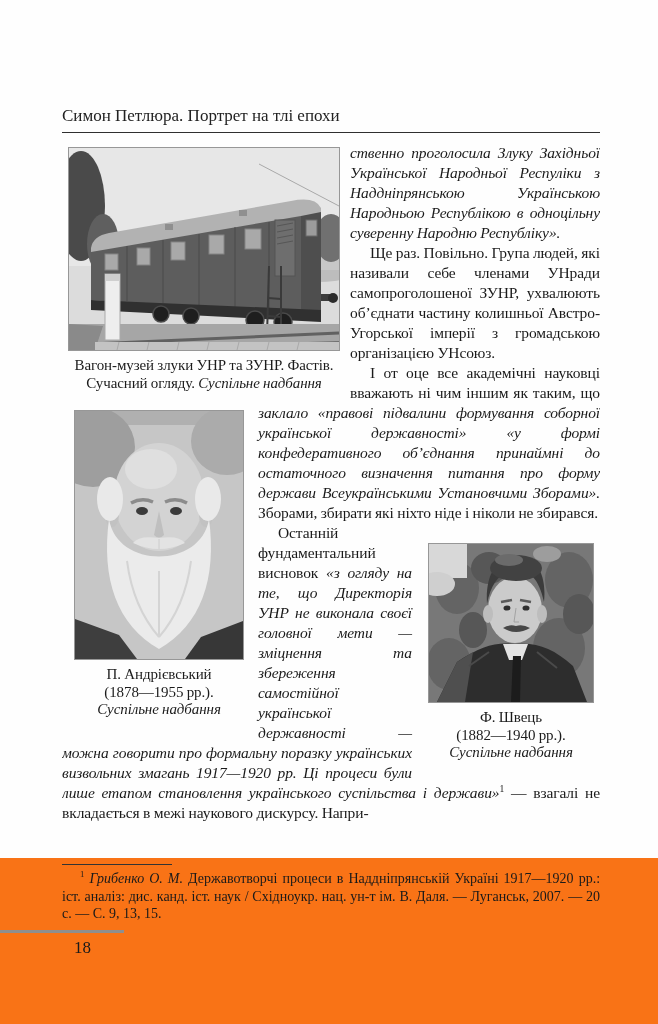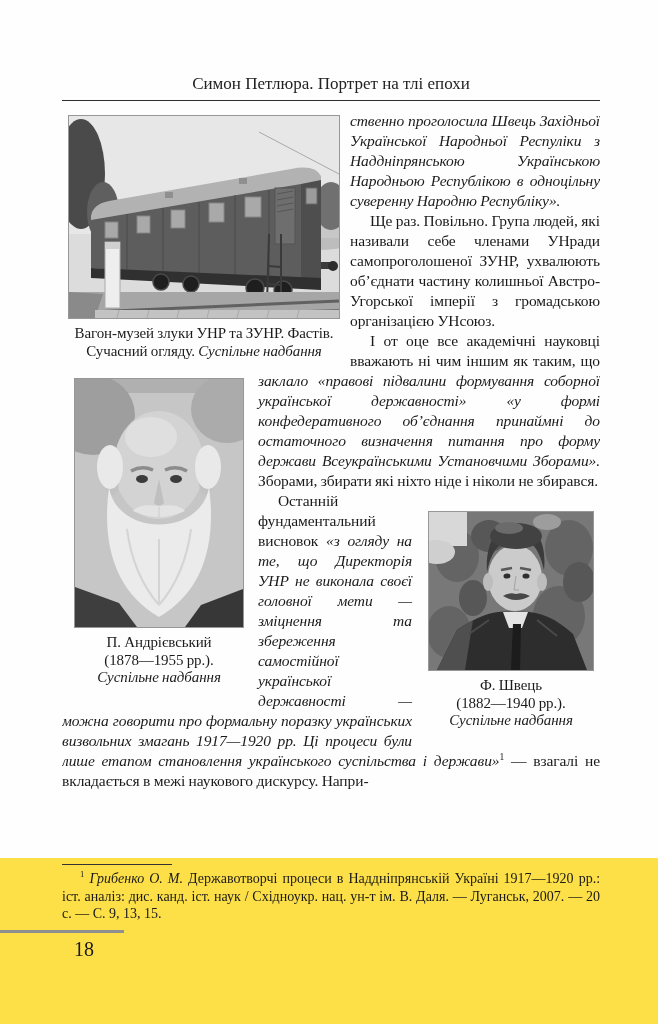--- a/index.html
+++ b/index.html
@@ -3,22 +3,22 @@
 <meta charset="utf-8">
 <style>
   html,body{margin:0;padding:0;background:#ffffff;}
   .page{
     position:relative; width:658px; height:1024px; background:#fefefe;
     font-family:"Liberation Serif","DejaVu Serif",serif; color:#1a1a1a;
     overflow:hidden; box-sizing:border-box;
   }
   .content{ margin:0 58px 0 62px; }
   .running-header{
-    padding-top:74px; padding-bottom:6px; border-bottom:1.5px solid #2f2f2f;
-    font-size:17px; line-height:20px; color:#222;text-align:center;
+    padding-top:106px; padding-bottom:6px; border-bottom:1.5px solid #2f2f2f;
+    font-size:17px; line-height:20px; color:#222;
   }
   .body{ margin-top:10px; height:747px; overflow:hidden;
     font-size:15.5px; line-height:20px; text-align:justify;
     letter-spacing:-0.1px; word-spacing:-0.3px; hyphens:auto; }
   .para{ margin:0; text-indent:20px; }
   .para.noindent{ text-indent:0; }
   .para i{ font-style:italic; }
   sup{ font-size:0.62em; line-height:0; vertical-align:super; }
 
   figure{ margin:0; }
@@ -29,28 +29,28 @@
 
   .fig-wagon{ float:left; width:280px; margin:4px 6px 8px 2px; }
   .fig-wagon .photo{ width:270px; margin:0 auto; }
 
   .fig-andr{ float:left; clear:left; width:178px; margin:10px 10px 8px 8px; }
   .fig-andr .photo{ width:168px; margin:0 auto; }
 
   .fig-shvets{ float:right; width:178px; margin:20px 0 4px 10px; }
   .fig-shvets .photo{ width:164px; margin:0 auto; }
 
-  .bottom-area{ position:absolute; left:0; right:0; top:858px; bottom:0; background:#fde047; }
+  .bottom-area{ position:absolute; left:0; right:0; top:858px; bottom:0; background:#f97316; }
   .footnote{ margin:0 58px 0 62px; }
   .fn-rule{ width:110px; border-top:1.5px solid #333; margin:6px 0 5px 0; }
   .fn-text{ margin:0; font-size:14px; line-height:17.5px; text-align:justify; text-indent:18px; }
   .fn-text i{ font-style:italic; }
   .page-footer{ margin-top:7px; }
   .footer-rule{ width:124px; height:3px; background:#8f8f8f; }
-  .page-number{ margin:5px 14px 0 74px; font-size:20px; color:#1a1a1a; }
+  .page-number{ margin:5px 14px 0 74px; font-size:17px; color:#1a1a1a; }
 </style>
 </head>
 <body>
 
 <div class="page">
   <div class="content">
 
     <header class="running-header">
       <span>Симон Петлюра. Портрет на тлі епохи</span>
     </header>
@@ -162,21 +162,21 @@
           </svg>
         </div>
         <figcaption>
           <span>П. Андрієвський</span><br>
           <span>(1878—1955 рр.).</span><br>
           <i>Суспільне надбання</i>
         </figcaption>
       </figure>
 
       <div id="para-group-1">
-          <p class="para noindent"><i>ственно проголосила Швець Західньої Української Народньої Респуліки з Наддніпрянською Українською Народньою Республікою в одноцільну суверенну Народню Республіку».</i></p>
+          <p class="para noindent"><i>ственно проголосила Злуку Західньої Української Народньої Респуліки з Наддніпрянською Українською Народньою Республікою в одноцільну суверенну Народню Республіку».</i></p>
           <p class="para"><span>Ще раз. Повільно. Група людей, які називали себе членами УНради самопроголошеної ЗУНР, ухвалюють об’єднати частину колишньої Австро-Угорської імперії з громадською організацією УНсоюз.</span></p>
           <p class="para"><span>І от оце все академічні науковці вважають ні чим іншим як таким, що </span><i>заклало «правові підвалини формування соборної української державності» «у формі конфедеративного об’єднання принаймні до остаточного визначення питання про форму держави Всеукраїнськими Установчими Зборами».</i><span> Зборами, збирати які ніхто ніде і ніколи не збирався.</span></p>
         </div>
 
       <figure class="fig-shvets">
         <div class="photo">
           <svg viewBox="0 0 164 158" xmlns="http://www.w3.org/2000/svg">
             <rect width="164" height="158" fill="#787878"></rect>
             <g fill="#646464">
               <ellipse cx="28" cy="44" rx="22" ry="26"></ellipse>

